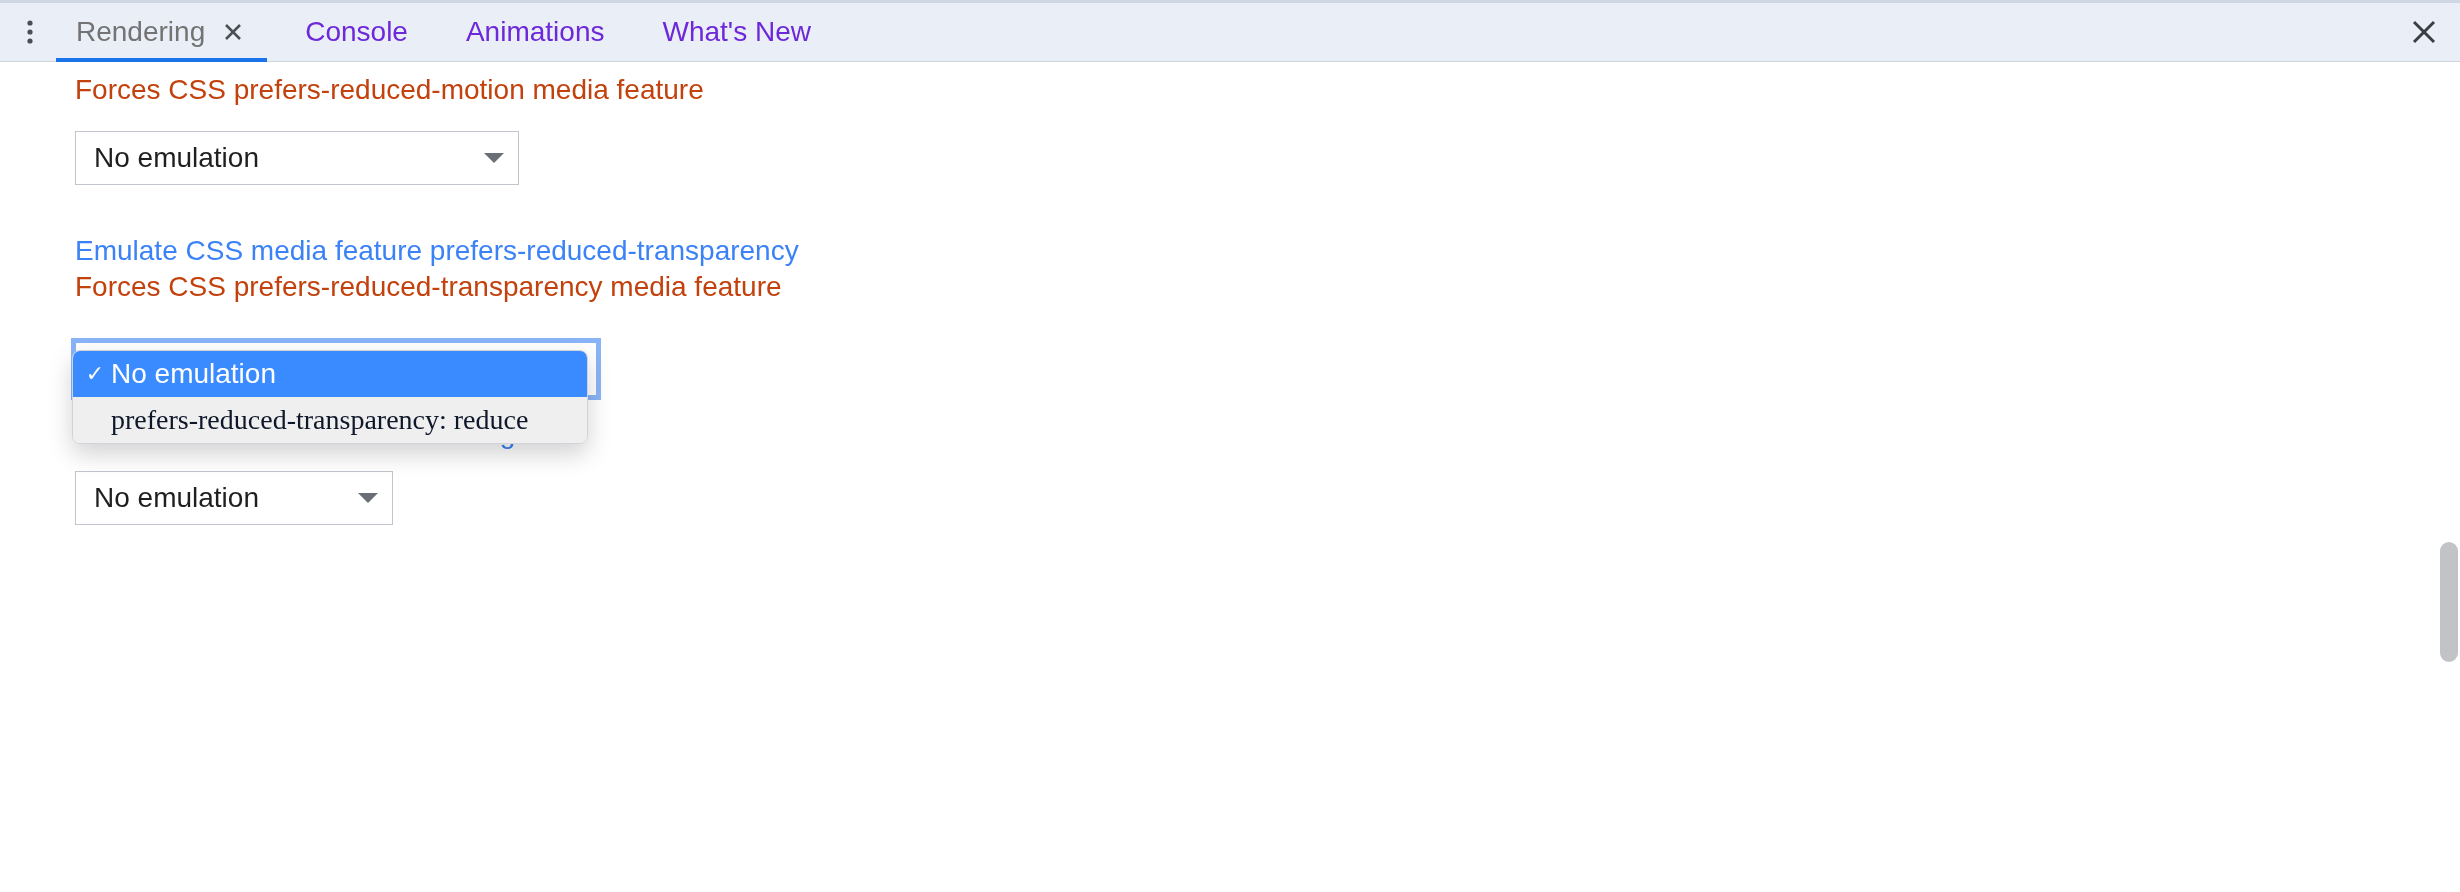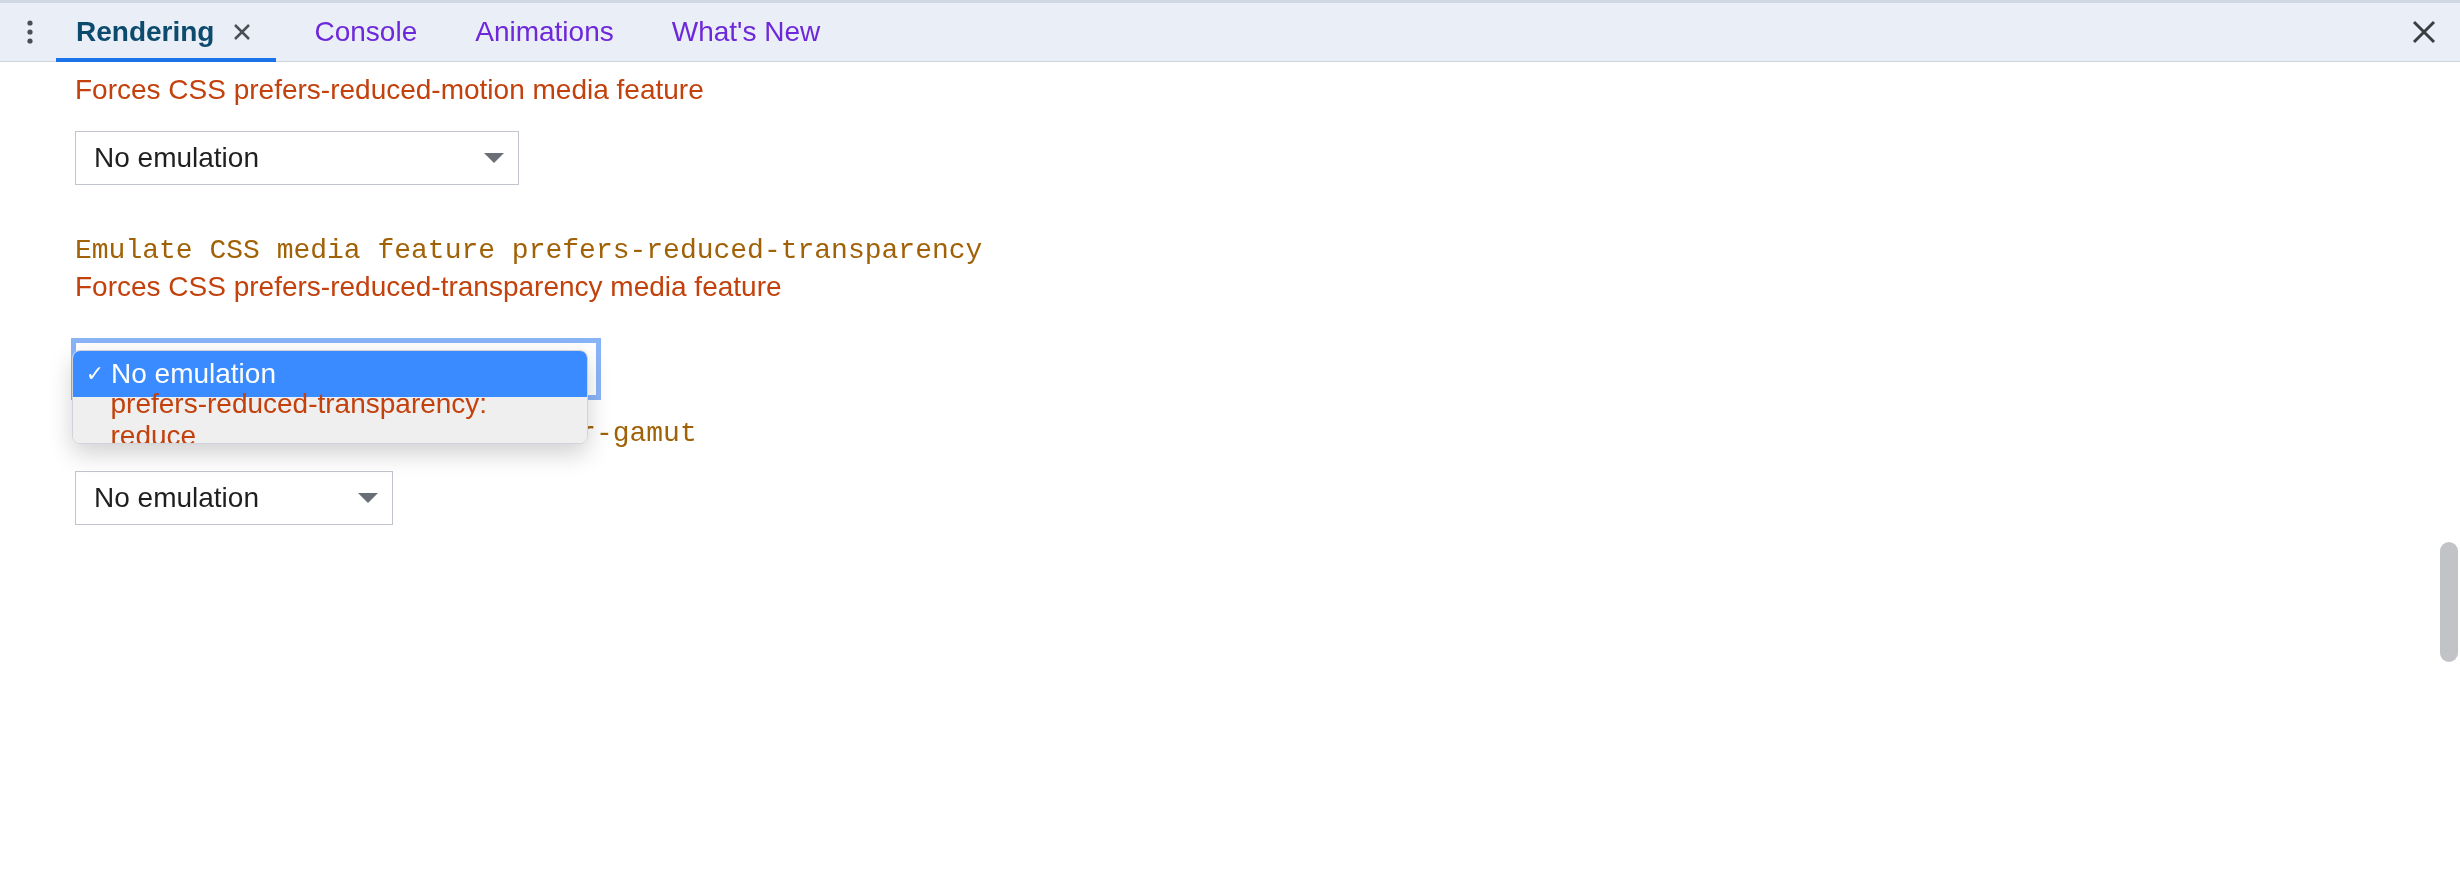--- a/index.html
+++ b/index.html
@@ -30,21 +30,21 @@
     display: flex;
     align-items: center;
     padding: 0 20px;
     font-size: 28px;
     color: #6d28d9;
     cursor: pointer;
     height: 100%;
     gap: 14px;
     position: relative;
   }
-  .tab.active { color: #0c4a6e; font-weight: bold; }
+  .tab.active { color: #737373; }
   .tab.active::after {
     content: "";
     position: absolute;
     left: 0; right: 0; bottom: -1px;
     height: 4px;
     background: #1a73e8;
   }
   .tab-close {
     font-size: 26px;
     color: #4a4e55;
@@ -80,24 +80,23 @@
   .content {
     padding: 10px 0 0 75px;
     font-size: 28px;
   }
   .desc {
     color: #c2410c;
     margin-bottom: 24px;
     line-height: 1.25;
   }
   .title {
-    color: #a16207;
+    color: #3b82f6;
     margin-top: 20px;
     line-height: 1.3;
-    font-family: Liberation Mono, monospace;
   }
 
   .select {
     display: inline-flex;
     align-items: center;
     justify-content: space-between;
     height: 54px;
     border: 1px solid #c0c4cc;
     background: #fff;
     padding: 0 14px 0 18px;
@@ -149,21 +148,22 @@
     color: inherit;
     font-size: 22px;
     margin-right: 4px;
   }
   .menu-item.selected {
     background: #3a8bff;
     color: #fff;
   }
   .menu-item:not(.selected) {
     background: #efefef;
-    color: #c2410c;
+    color: #0f172a;
+    font-family: Liberation Serif, serif;
   }
   .menu-item:not(.selected) .check { visibility: hidden; }
 
   
   .section3 { margin-top: 8px; }
 
   
   .scrollbar-thumb {
     position: absolute;
     right: 2px;

